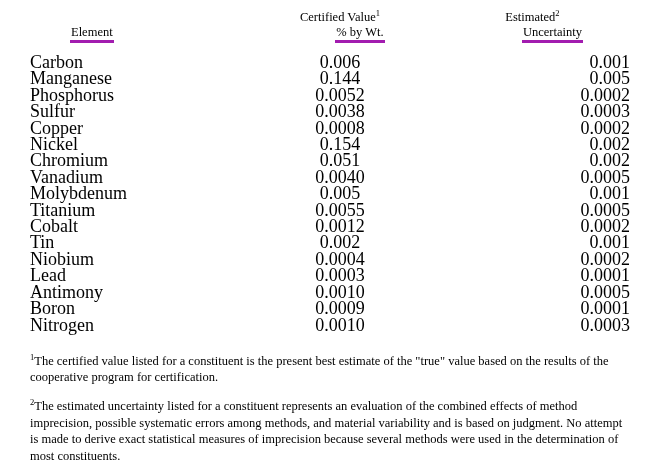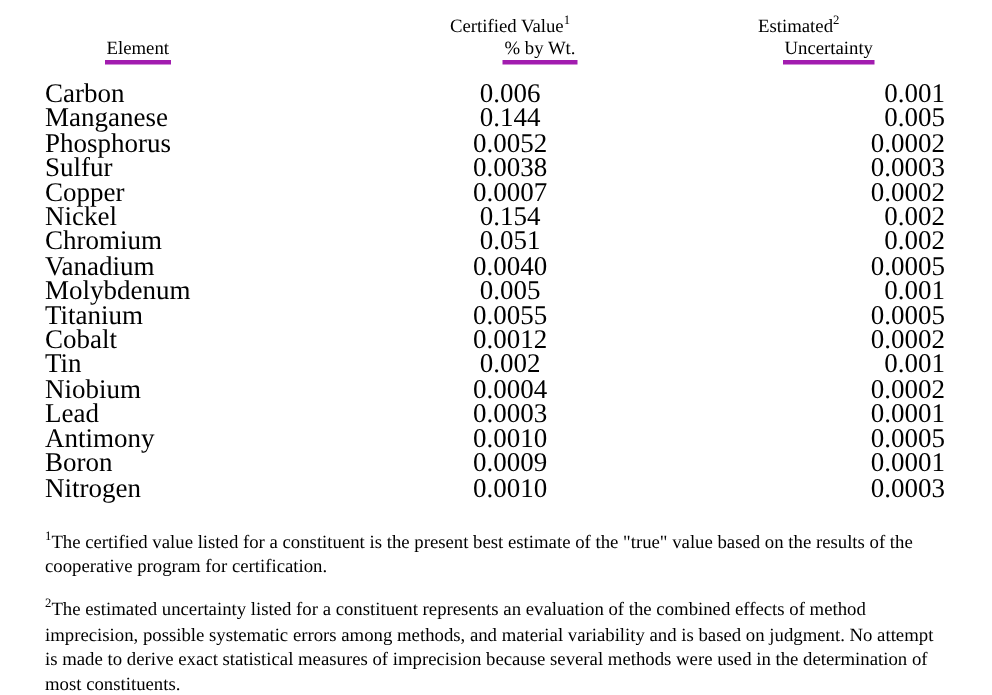--- a/index.html
+++ b/index.html
@@ -144,21 +144,21 @@
         <td class="cell val">0.0052</td>
         <td class="cell unc">0.0002</td>
       </tr>
       <tr>
         <td class="cell elem">Sulfur</td>
         <td class="cell val">0.0038</td>
         <td class="cell unc">0.0003</td>
       </tr>
       <tr>
         <td class="cell elem">Copper</td>
-        <td class="cell val">0.0007</td>
+        <td class="cell val">0.0008</td>
         <td class="cell unc">0.0002</td>
       </tr>
       <tr>
         <td class="cell elem">Nickel</td>
         <td class="cell val">0.154</td>
         <td class="cell unc">0.002</td>
       </tr>
       <tr>
         <td class="cell elem">Chromium</td>
         <td class="cell val">0.051</td>

